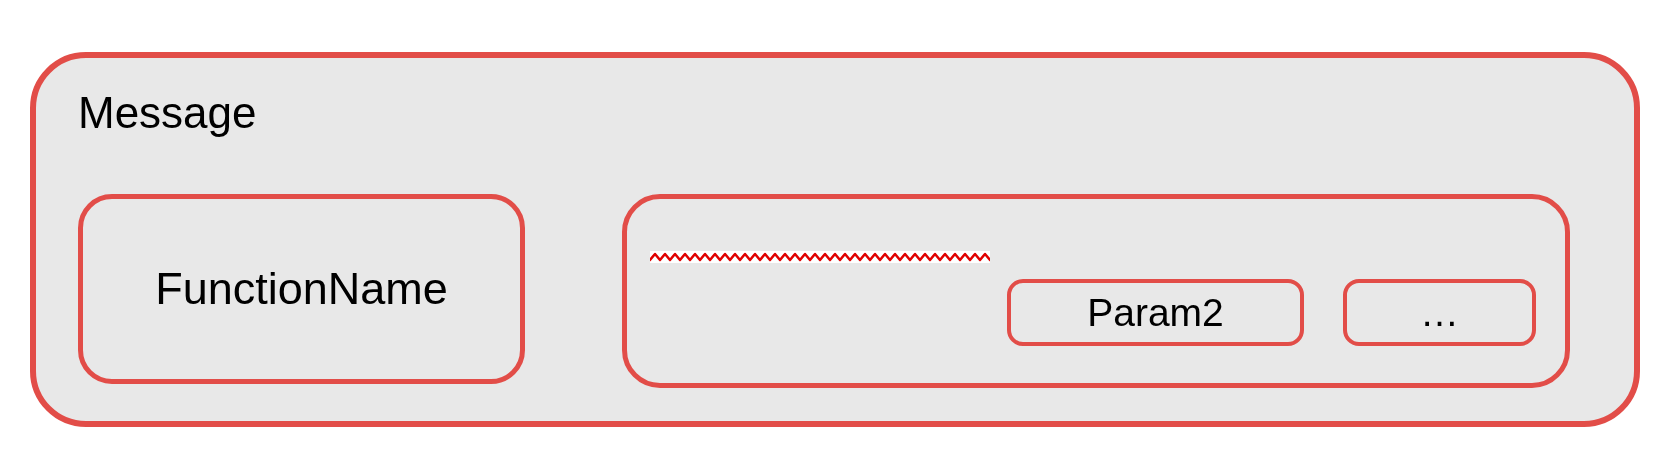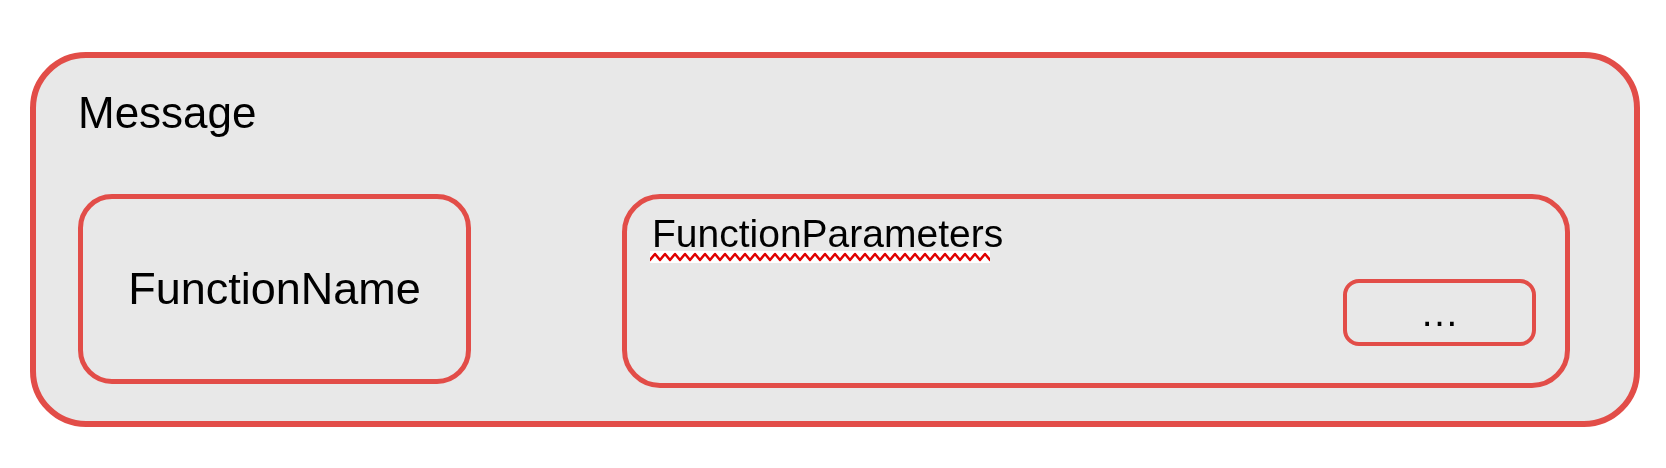--- a/index.html
+++ b/index.html
@@ -27,21 +27,21 @@
   }
   .message-label {
     position: absolute;
     left: 42px; top: 30px;
     font-size: 44px;
     line-height: 1.15;
     white-space: nowrap;
   }
   .fn-box {
     left: 42px; top: 136px;
-    width: 393px; height: 190px;
+    width: 447px; height: 190px;
     border-width: 5px;
     border-radius: 34px;
     display: flex;
     align-items: center;
     justify-content: center;
   }
   .fn-label {
     font-size: 45px;
     white-space: nowrap;
   }
@@ -89,28 +89,30 @@
   <div class="box outer-box">
 
     <div class="message-label">Message</div>
 
     <div class="box fn-box">
       <span class="fn-label">FunctionName</span>
     </div>
 
     <div class="box fp-box">
 
-      <div class="fp-label">FunctionParameters</div>
 
       <svg class="squiggle" viewBox="0 0 340 12" preserveAspectRatio="none">
         <rect x="0" y="0" width="340" height="12" fill="#FFFFFF"></rect>
         <polyline points="0,9 5,3 10,9 15,3 20,9 25,3 30,9 35,3 40,9 45,3 50,9 55,3 60,9 65,3 70,9 75,3 80,9 85,3 90,9 95,3 100,9 105,3 110,9 115,3 120,9 125,3 130,9 135,3 140,9 145,3 150,9 155,3 160,9 165,3 170,9 175,3 180,9 185,3 190,9 195,3 200,9 205,3 210,9 215,3 220,9 225,3 230,9 235,3 240,9 245,3 250,9 255,3 260,9 265,3 270,9 275,3 280,9 285,3 290,9 295,3 300,9 305,3 310,9 315,3 320,9 325,3 330,9 335,3 340,9" fill="none" stroke="#E00000" stroke-width="2.5" stroke-linecap="round" stroke-linejoin="round"></polyline>
       </svg>
 
 
+      <div class="box param-box param-2">
+        <span class="param-label">Param2</span>
+      </div>
 
       <div class="box param-box param-3">
         <span class="param-label">…</span>
       </div>
 
     </div>
 
   </div>
 
 </div>

